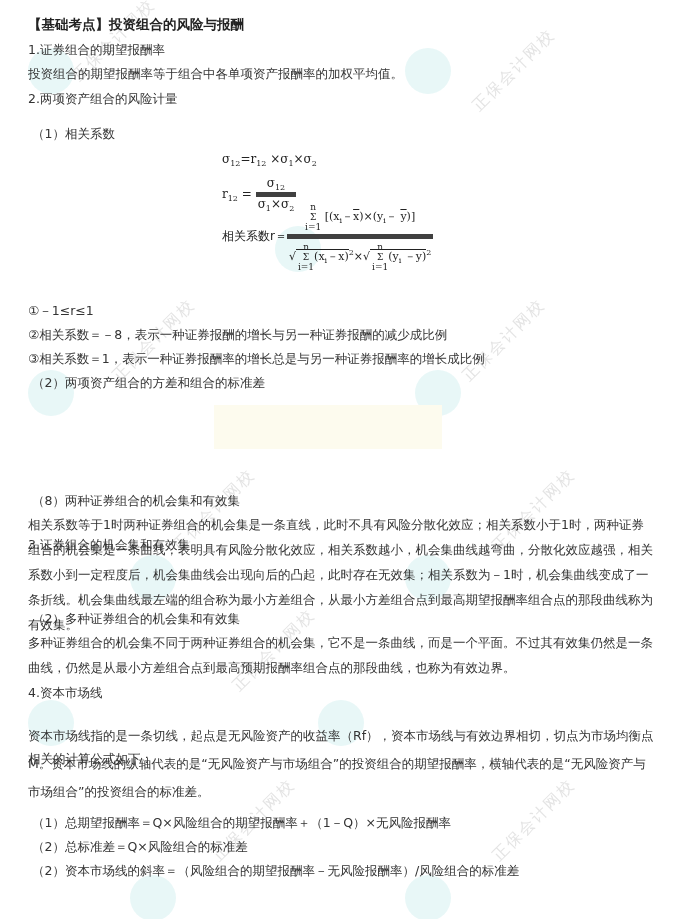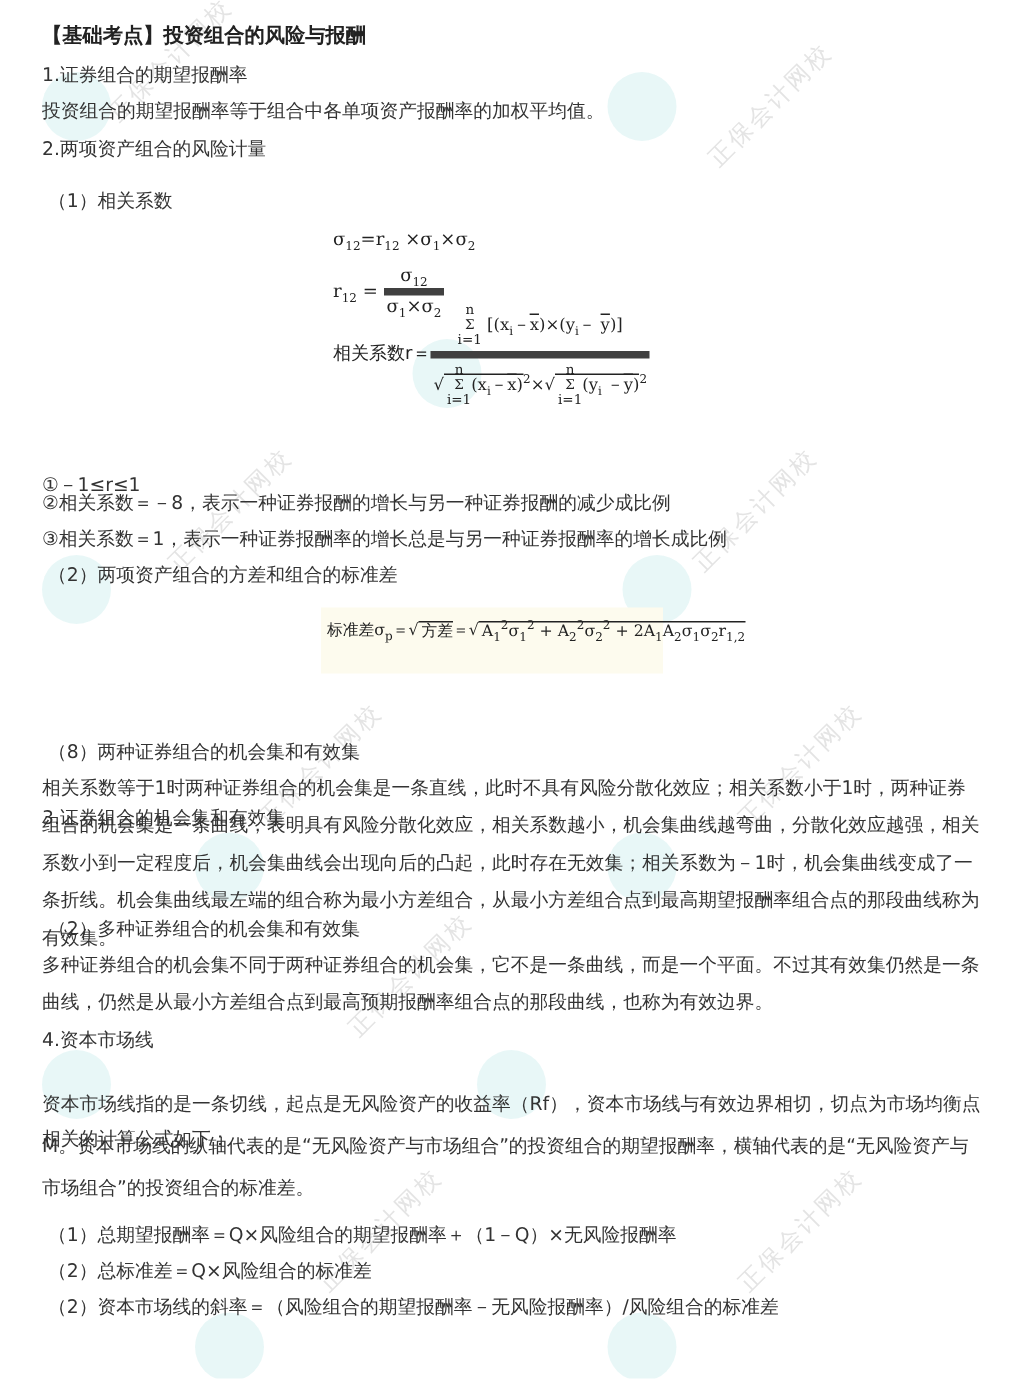--- a/index.html
+++ b/index.html
@@ -56,27 +56,26 @@
 <div class="math" style="left:222px;top:176px;">
   <span>r<sub>12</sub> = </span><span class="frac"><span class="num">σ<sub>12</sub></span><span class="den">σ<sub>1</sub>×σ<sub>2</sub></span></span>
 </div>
 <div class="math" style="left:222px;top:200px;">
   <span style="vertical-align:middle;font-family:'DejaVu Sans',sans-serif;">相关系数r＝</span><span class="frac" style="font-size:11px;">
     <span class="num" style="padding:2px 10px;"><span style="display:inline-block;text-align:center;line-height:10px;vertical-align:middle;font-size:9px;">n<br>Σ<br>i=1</span> [(x<sub>i</sub>－<span class="over">x</span>)×(y<sub>i</sub>－ <span class="over">y</span>)]</span>
     <span class="den" style="padding-top:3px;">√<span class="sqrt"><span style="display:inline-block;text-align:center;line-height:10px;vertical-align:middle;font-size:9px;">n<br>Σ<br>i=1</span>(x<sub>i</sub>－<span class="over">x</span>)</span><sup>2</sup>×√<span class="sqrt"><span style="display:inline-block;text-align:center;line-height:10px;vertical-align:middle;font-size:9px;">n<br>Σ<br>i=1</span>(y<sub>i</sub> －<span class="over">y</span>)</span><sup>2</sup></span>
   </span>
 </div>
 
-<div class="line" style="top:314px;">①－1≤r≤1</div>
+<div class="line" style="top:302px;">①－1≤r≤1</div>
 <div class="line" style="top:326px;">②相关系数＝－8，表示一种证券报酬的增长与另一种证券报酬的减少成比例</div>
 <div class="line" style="top:350px;">③相关系数＝1，表示一种证券报酬率的增长总是与另一种证券报酬率的增长成比例</div>
 <div class="line" style="top:374px;left:32px;">（2）两项资产组合的方差和组合的标准差</div>
 
 <div class="formula-box">
-  <div>标准差σ<sub>p</sub>＝√<span class="sqrt">方差</span>＝√<span class="sqrt">A<sub>1</sub><sup>2</sup>σ<sub>1</sub><sup>2</sup> + A<sub>2</sub><sup>2</sup>σ<sub>2</sub><sup>2</sup> + 2A<sub>1</sub>A<sub>2</sub>σ<sub>1</sub>σ<sub>2</sub>r<sub>1,2</sub></span></div>
 </div>
 
 <div class="line" style="top:488px;margin-top:48px;">3.证券组合的机会集和有效集</div>
 <div class="line" style="top:492px;left:32px;">（8）两种证券组合的机会集和有效集</div>
 <div class="para" style="top:512px;">相关系数等于1时两种证券组合的机会集是一条直线，此时不具有风险分散化效应；相关系数小于1时，两种证券组合的机会集是一条曲线，表明具有风险分散化效应，相关系数越小，机会集曲线越弯曲，分散化效应越强，相关系数小到一定程度后，机会集曲线会出现向后的凸起，此时存在无效集；相关系数为－1时，机会集曲线变成了一条折线。机会集曲线最左端的组合称为最小方差组合，从最小方差组合点到最高期望报酬率组合点的那段曲线称为有效集。</div>
 <div class="line" style="top:610px;left:32px;">（2）多种证券组合的机会集和有效集</div>
 <div class="para" style="top:630px;">多种证券组合的机会集不同于两种证券组合的机会集，它不是一条曲线，而是一个平面。不过其有效集仍然是一条曲线，仍然是从最小方差组合点到最高预期报酬率组合点的那段曲线，也称为有效边界。</div>
 <div class="line" style="top:684px;">4.资本市场线</div>
 <div class="para" style="top:706px;line-height:28px;margin-top:16px;">资本市场线指的是一条切线，起点是无风险资产的收益率（Rf），资本市场线与有效边界相切，切点为市场均衡点M。资本市场线的纵轴代表的是“无风险资产与市场组合”的投资组合的期望报酬率，横轴代表的是“无风险资产与市场组合”的投资组合的标准差。</div>
 <div class="line" style="top:750px;text-align:right;">相关的计算公式如下：</div>

